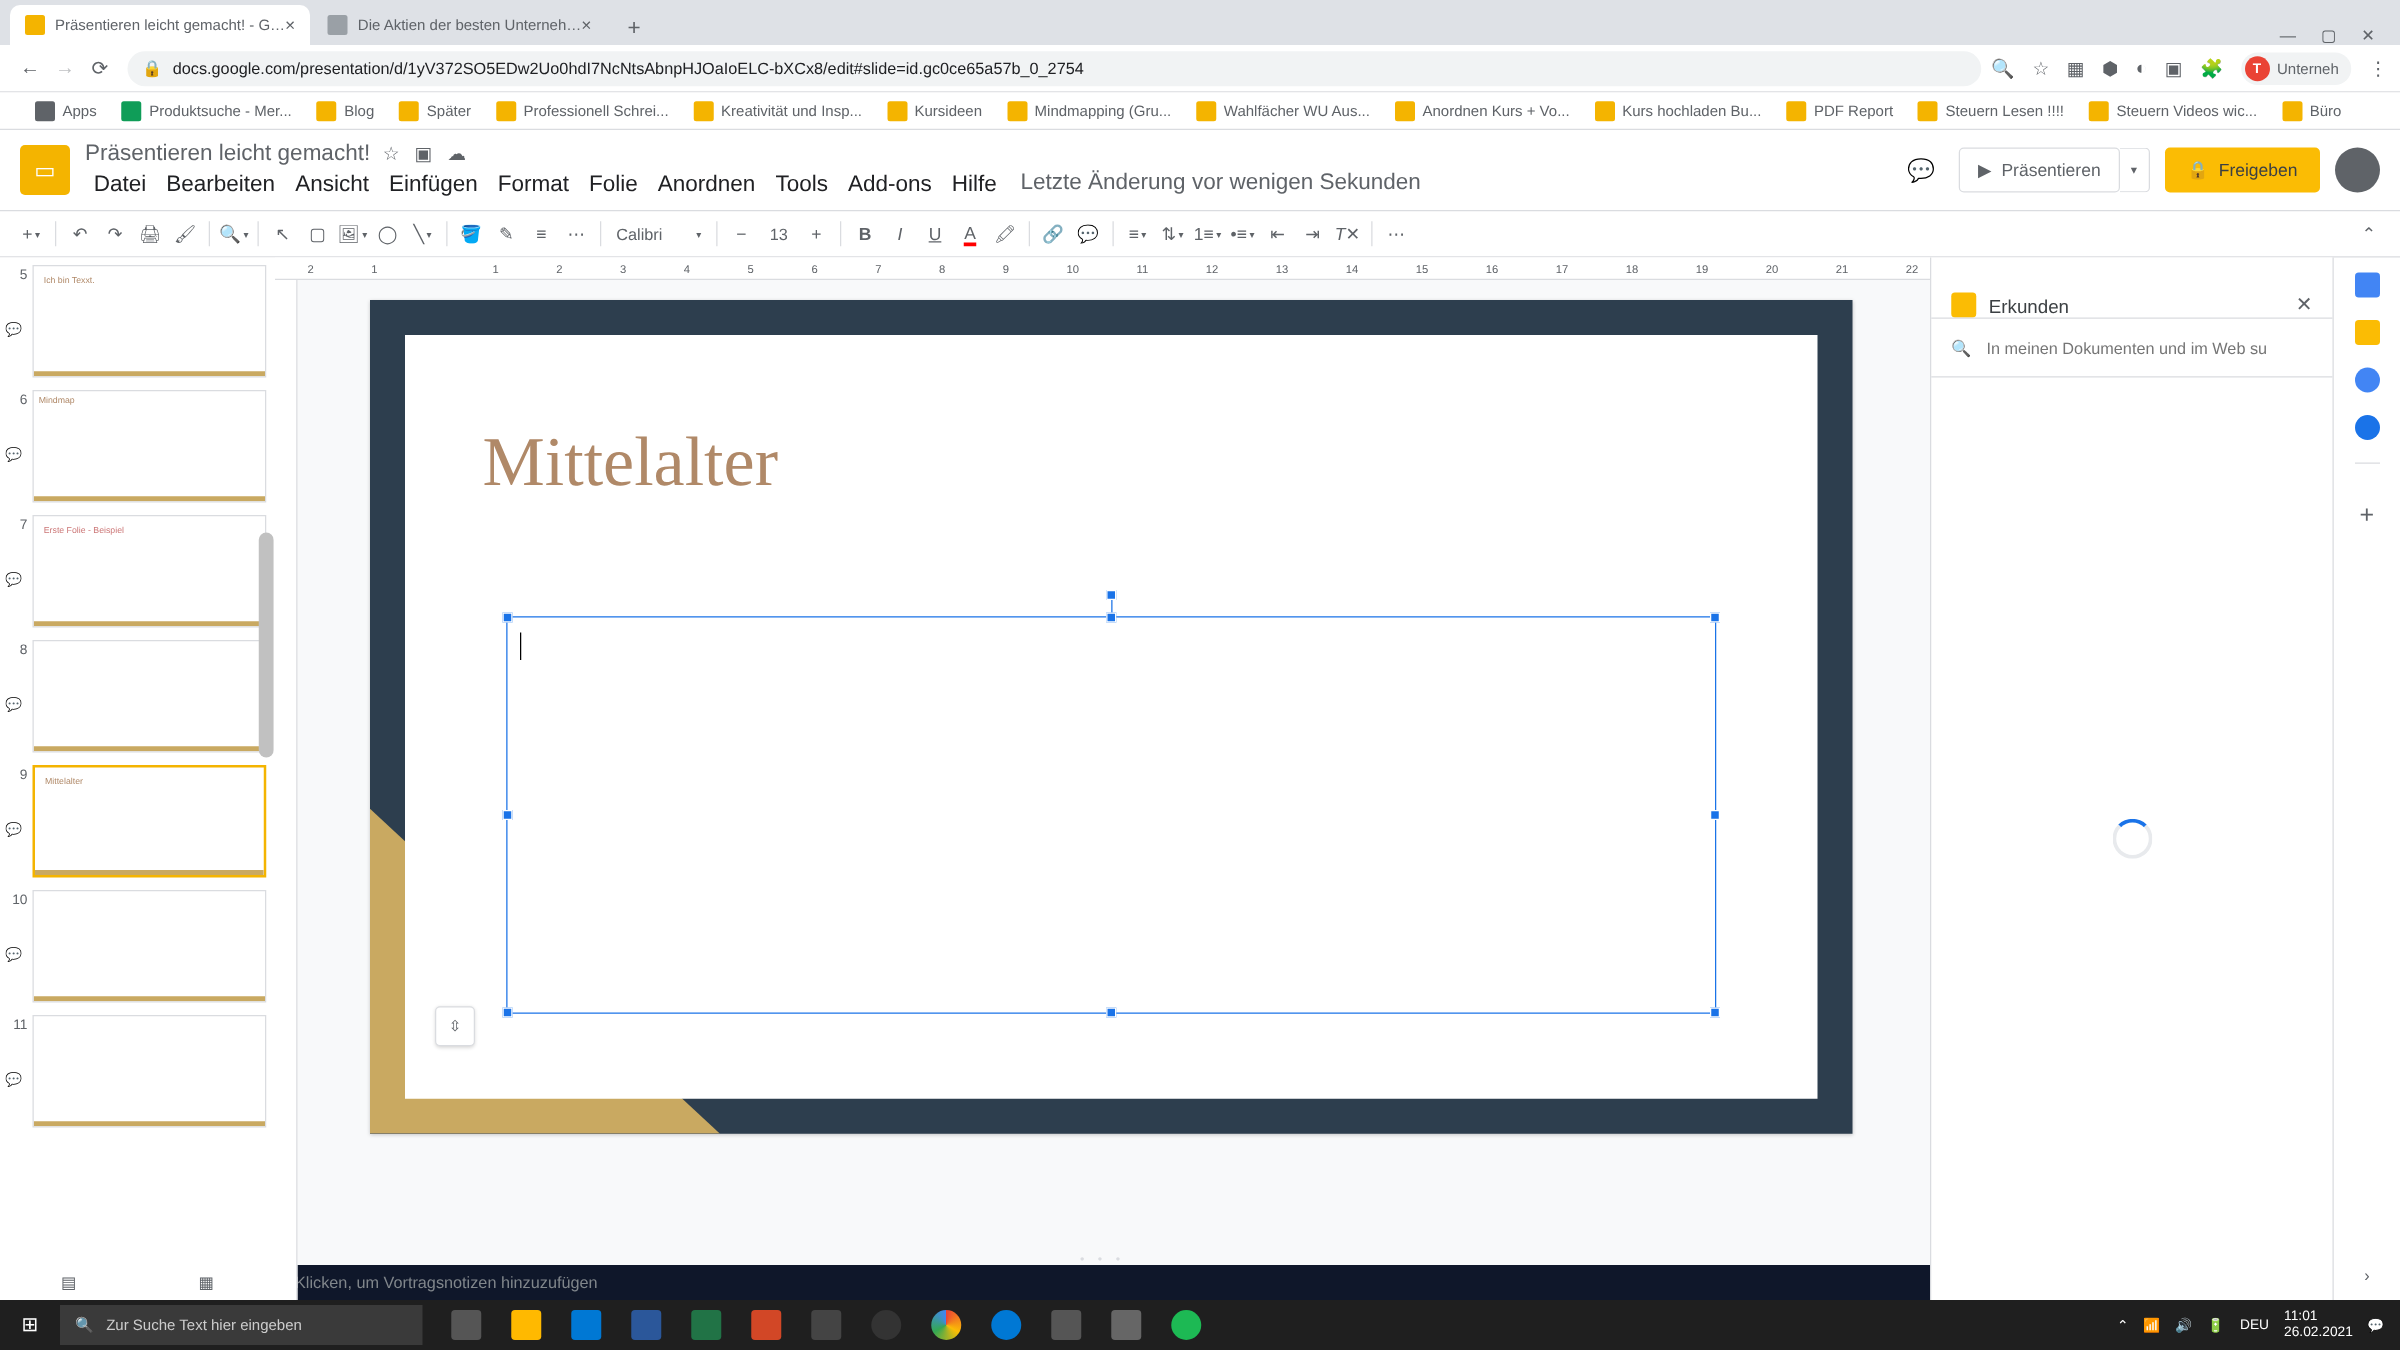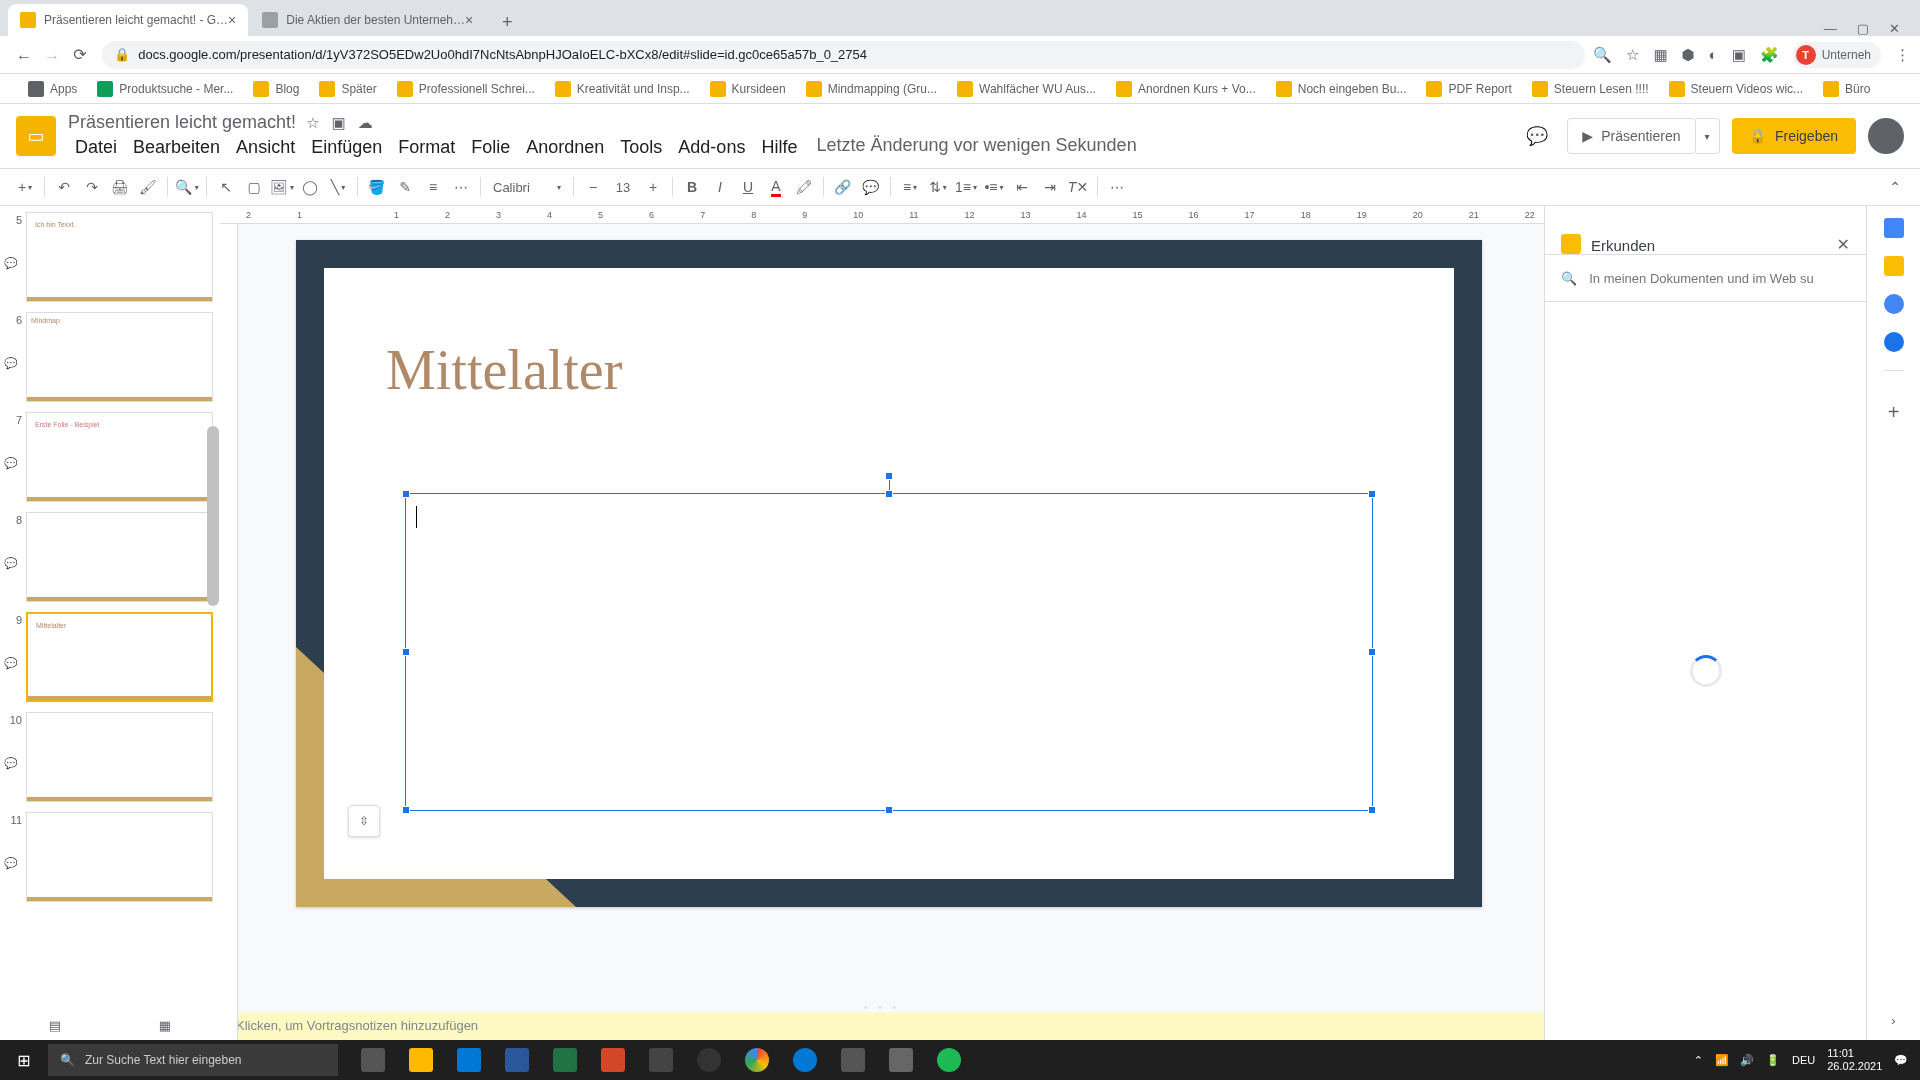--- a/index.html
+++ b/index.html
@@ -60,21 +60,21 @@
 .slide-canvas{width:1186px;height:667px;background:#2d3e4e;position:relative;box-shadow:0 1px 3px rgba(0,0,0,0.2)}
 .slide-inner{position:absolute;left:28px;top:28px;right:28px;bottom:28px;background:#fff}
 .slide-title{position:absolute;left:62px;top:70px;font-size:56px;color:#b08968;font-family:Georgia,serif}
 .gold-corner{position:absolute;left:0;bottom:0;width:280px;height:260px;background:#c9a961;clip-path:polygon(0 0,0 100%,100% 100%)}
 .text-box{position:absolute;left:109px;top:253px;width:968px;height:318px;border:1.5px solid #1a73e8}
 .handle{position:absolute;width:8px;height:8px;background:#1a73e8;border:1px solid #fff}
 .rotate-handle{position:absolute;width:8px;height:8px;background:#1a73e8;border:1px solid #fff;left:50%;top:-22px;margin-left:-4px}
 .rotate-line{position:absolute;width:1px;height:14px;background:#1a73e8;left:50%;top:-14px}
 .cursor-line{position:absolute;left:10px;top:12px;width:1px;height:22px;background:#000}
 .notes-separator{height:10px;display:flex;align-items:center;justify-content:center;color:#dadce0;font-size:10px;letter-spacing:4px}
-.notes-area{height:28px;padding:6px 16px;font-size:13px;color:#80868b;background:#fef9c3}
+.notes-area{height:28px;padding:6px 16px;font-size:13px;color:#80868b;background:#0f172a}
 .explore-panel{width:322px;border-left:1px solid #dadce0;background:#fff;display:flex;flex-direction:column}
 .explore-header{height:48px;display:flex;align-items:flex-end;padding:0 16px;gap:10px}
 .explore-icon{width:20px;height:20px;background:#fbbc04;border-radius:3px}
 .explore-title{font-size:15px;color:#3c4043;font-weight:500;flex:1}
 .explore-close{color:#5f6368;font-size:16px}
 .explore-search{height:48px;display:flex;align-items:center;padding:0 16px;gap:12px;border-top:1px solid #dadce0;border-bottom:1px solid #dadce0}
 .explore-search input{border:none;outline:none;font-size:13px;color:#80868b;flex:1}
 .explore-body{flex:1;display:flex;align-items:center;justify-content:center}
 .spinner{width:32px;height:32px;border:3px solid #e8eaed;border-top-color:#1a73e8;border-radius:50%;animation:spin 1s linear infinite}
 @keyframes spin{to{transform:rotate(360deg)}}
@@ -182,21 +182,21 @@
   <div class="bookmark">
       <div class="bm-icon"></div>
       <span>Wahlfächer WU Aus...</span>
     </div>
   <div class="bookmark">
       <div class="bm-icon"></div>
       <span>Anordnen Kurs + Vo...</span>
     </div>
   <div class="bookmark">
       <div class="bm-icon"></div>
-      <span>Noch eingeben Bu...</span>
+      <span>Kurs hochladen Bu...</span>
     </div>
   <div class="bookmark">
       <div class="bm-icon"></div>
       <span>PDF Report</span>
     </div>
   <div class="bookmark">
       <div class="bm-icon"></div>
       <span>Steuern Lesen !!!!</span>
     </div>
   <div class="bookmark">

